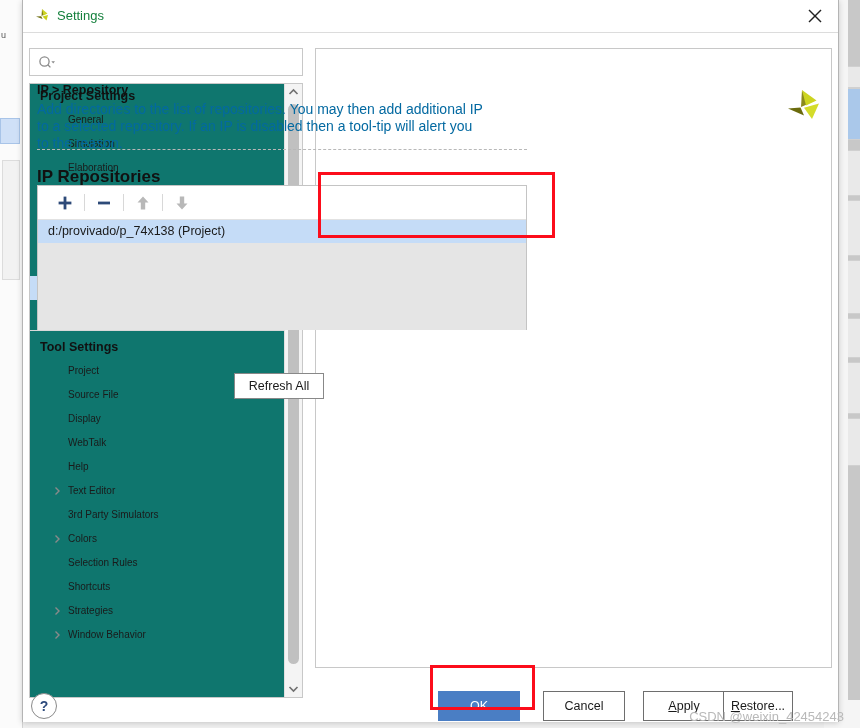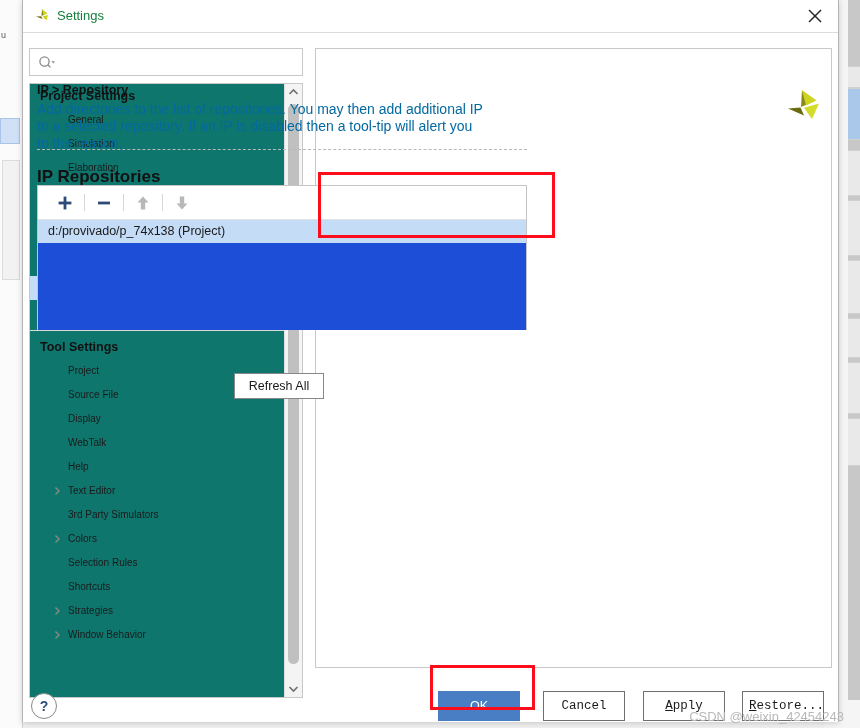--- a/index.html
+++ b/index.html
@@ -298,21 +298,21 @@
     cursor: pointer;
   }
   .tb-sep {
     width: 1px; height: 17px;
     background: #d8d8d8;
     margin: 0 4px;
   }
   #repos-list {
     position: relative;
     height: 110px;
-    background: #1d4ed8;
+    background: #e5e5e5;
   }
   .repo-row {
     height: 23px;
     line-height: 23px;
     padding-left: 10px;
     font-size: 12.5px;
     color: #1a1a1a;
     cursor: default;
     white-space: nowrap;
   }
@@ -348,40 +348,40 @@
     cursor: pointer;
     box-sizing: border-box;
   }
   .footer-btn {
     position: absolute;
     top: 658px;
     height: 30px;
     background: #ffffff;
     border: 1px solid #6e6e6e;
     box-sizing: border-box;
-    font-family: Liberation Mono, monospace;
+    font-family: Liberation Sans, sans-serif;
     font-size: 12.5px;
     color: #1a1a1a;
     cursor: pointer;
   }
   #ok-btn {
     position: absolute;
     left: 415px; top: 658px;
     width: 82px; height: 30px;
     background: #4a7ec4;
     border: 1px solid #4a7ec4;
     box-sizing: border-box;
     font-family: Liberation Sans, sans-serif;
     font-size: 12.5px;
     color: #ffffff;
     cursor: pointer;
   }
   #cancel-btn { left: 520px; width: 82px; }
   #apply-btn  { left: 620px; width: 82px; }
-  #restore-btn{ left: 719px; width: 82px; }
+  #restore-btn{ left: 700px; width: 70px; }
   .mnem { text-decoration: underline; }
 
   
   .annot {
     position: absolute;
     border: 3px solid #fc0d1b;
     box-sizing: border-box;
     pointer-events: none;
   }
   #annot-repos { left: 318px; top: 172px; width: 237px; height: 66px; }

